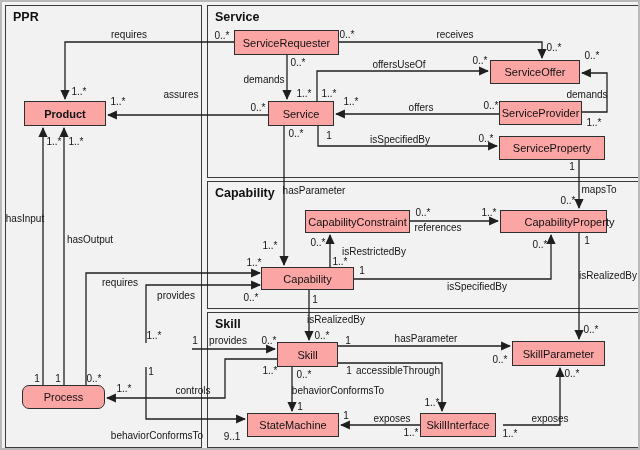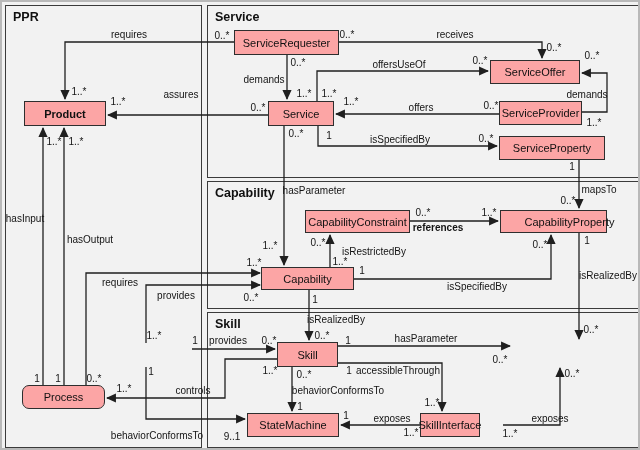--- a/index.html
+++ b/index.html
@@ -85,22 +85,23 @@
   <div class="node" style="left:20px;top:383px;width:83px;height:24px;border-radius:7px;">Process</div>
   <div class="node" style="left:232px;top:28px;width:105px;height:25px;">ServiceRequester</div>
   <div class="node" style="left:488px;top:58px;width:90px;height:24px;">ServiceOffer</div>
   <div class="node" style="left:266px;top:99px;width:66px;height:25px;">Service</div>
   <div class="node" style="left:497px;top:134px;width:106px;height:24px;">ServiceProperty</div>
   <div class="node" style="left:497px;top:99px;width:83px;height:24px;">ServiceProvider</div>
   <div class="node" style="left:303px;top:208px;width:105px;height:23px;">CapabilityConstraint</div>
   <div class="node" style="left:498px;top:208px;width:107px;height:23px;padding-left:32px;">CapabilityProperty</div>
   <div class="node" style="left:259px;top:265px;width:93px;height:23px;">Capability</div>
   <div class="node" style="left:275px;top:340px;width:61px;height:25px;">Skill</div>
+  <div class="node" style="left:510px;top:339px;width:93px;height:25px;">SkillParameter</div>
   <div class="node" style="left:245px;top:411px;width:92px;height:24px;">StateMachine</div>
-  <div class="node" style="left:418px;top:411px;width:60px;height:24px;">SkillInterface</div>
+  <div class="node" style="left:418px;top:411px;width:76px;height:24px;">SkillInterface</div>
 
   <span class="elabel" style="left:127px;top:32px;">requires</span>
   <span class="mult" style="left:220px;top:33px;">0..*</span>
   <span class="mult" style="left:77px;top:89px;">1..*</span>
 
   <span class="elabel" style="left:453px;top:32px;">receives</span>
   <span class="mult" style="left:345px;top:32px;">0..*</span>
   <span class="mult" style="left:552px;top:45px;">0..*</span>
 
   <span class="elabel" style="left:262px;top:77px;">demands</span>
@@ -128,21 +129,21 @@
   <span class="mult" style="left:484px;top:136px;">0..*</span>
 
   <span class="elabel" style="left:312px;top:188px;">hasParameter</span>
   <span class="mult" style="left:294px;top:131px;">0..*</span>
   <span class="mult" style="left:268px;top:243px;">1..*</span>
 
   <span class="elabel" style="left:597px;top:187px;">mapsTo</span>
   <span class="mult" style="left:570px;top:164px;">1</span>
   <span class="mult" style="left:566px;top:198px;">0..*</span>
 
-  <span class="elabel" style="left:436px;top:225px;font-weight:bold;">references</span>
+  <span class="elabel" style="left:436px;top:225px;">references</span>
   <span class="mult" style="left:421px;top:210px;">0..*</span>
   <span class="mult" style="left:487px;top:210px;">1..*</span>
 
   <span class="elabel" style="left:372px;top:249px;">isRestrictedBy</span>
   <span class="mult" style="left:338px;top:259px;">1..*</span>
   <span class="mult" style="left:316px;top:240px;">0..*</span>
 
   <span class="elabel" style="left:475px;top:284px;">isSpecifiedBy</span>
   <span class="mult" style="left:360px;top:268px;">1</span>
   <span class="mult" style="left:538px;top:242px;">0..*</span>

